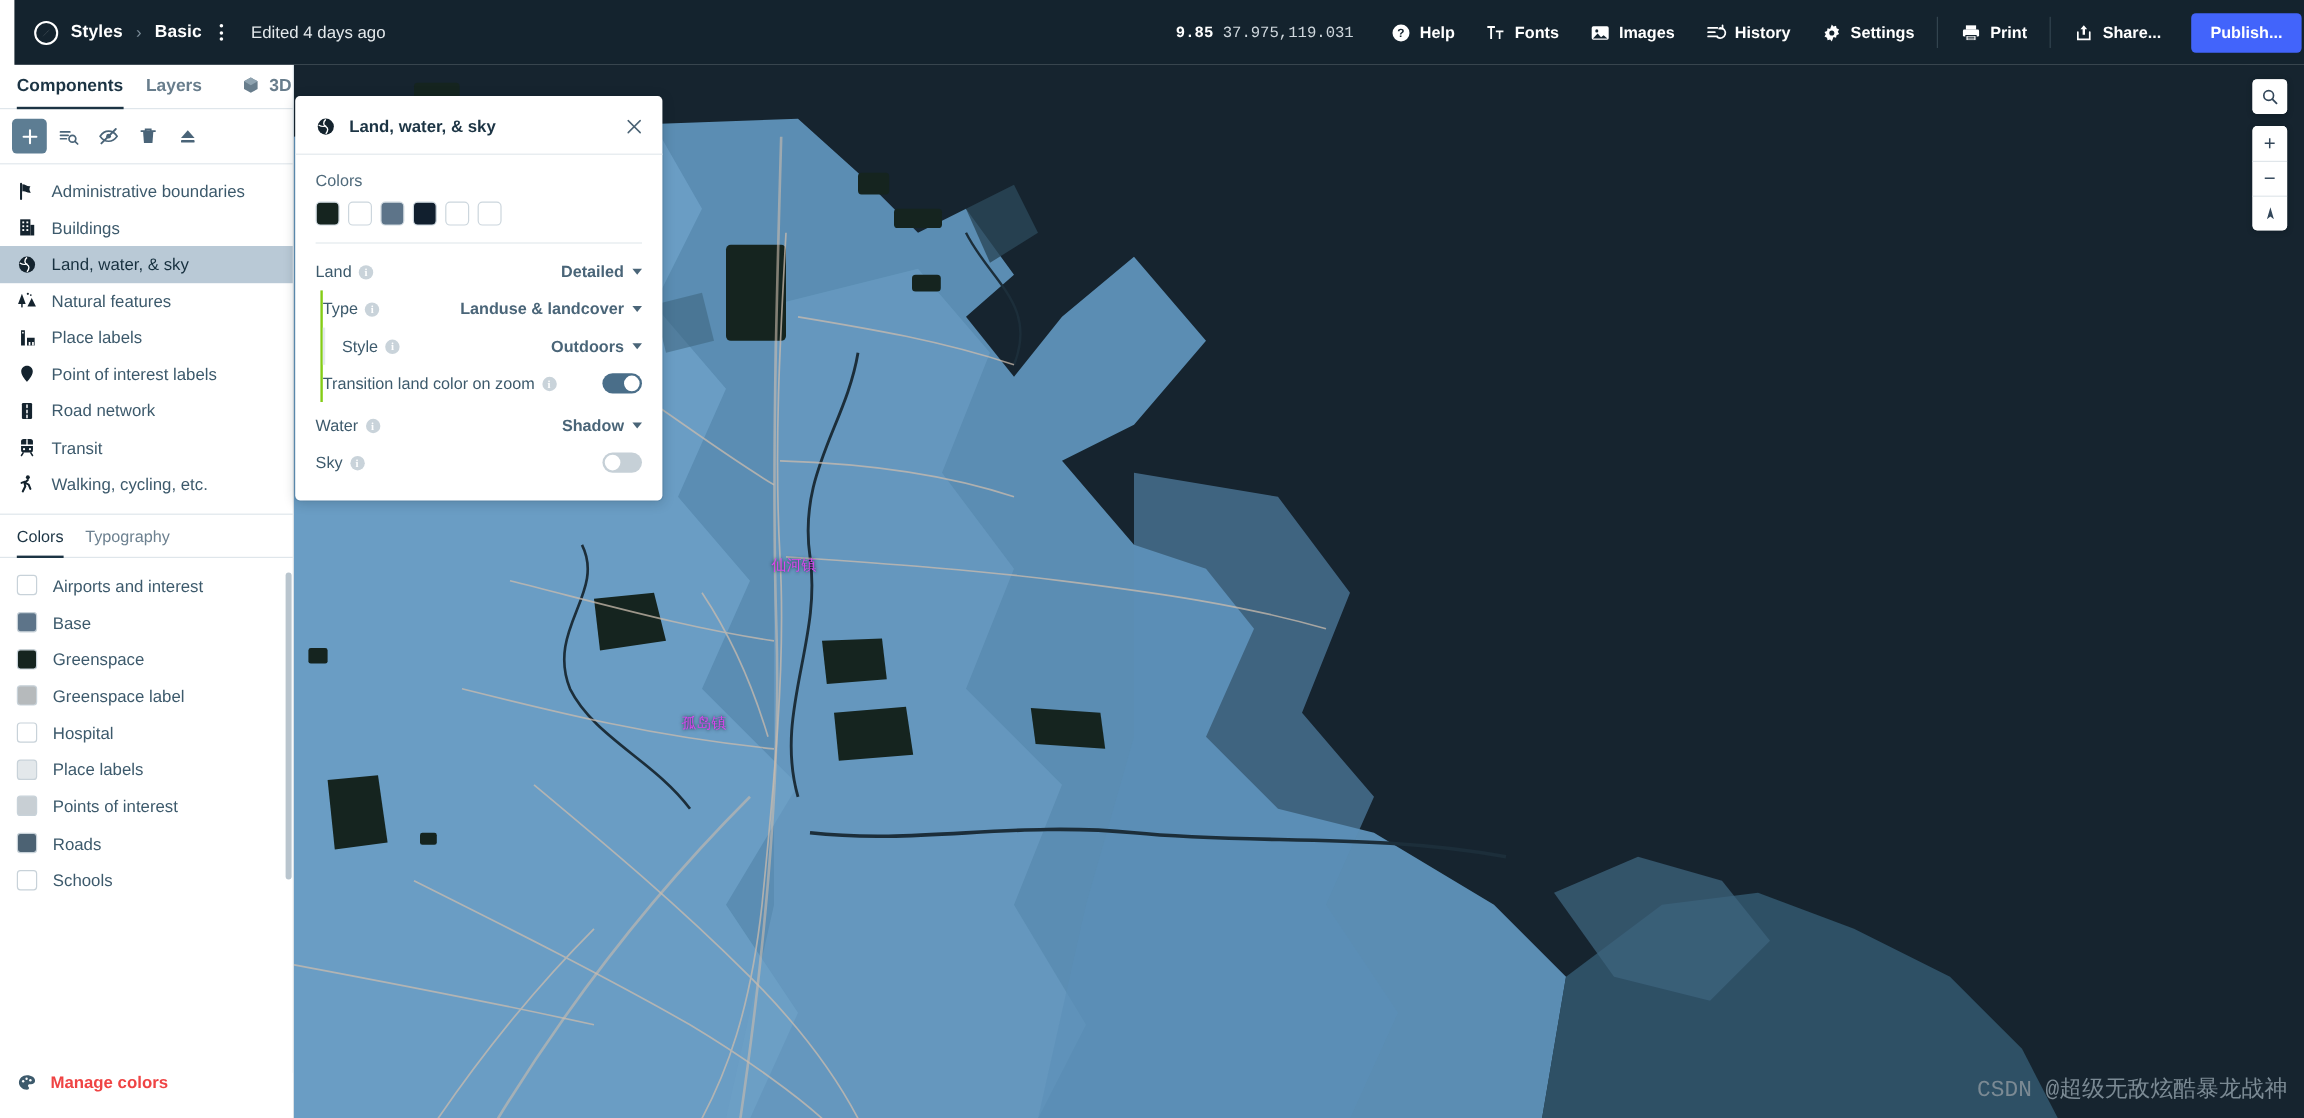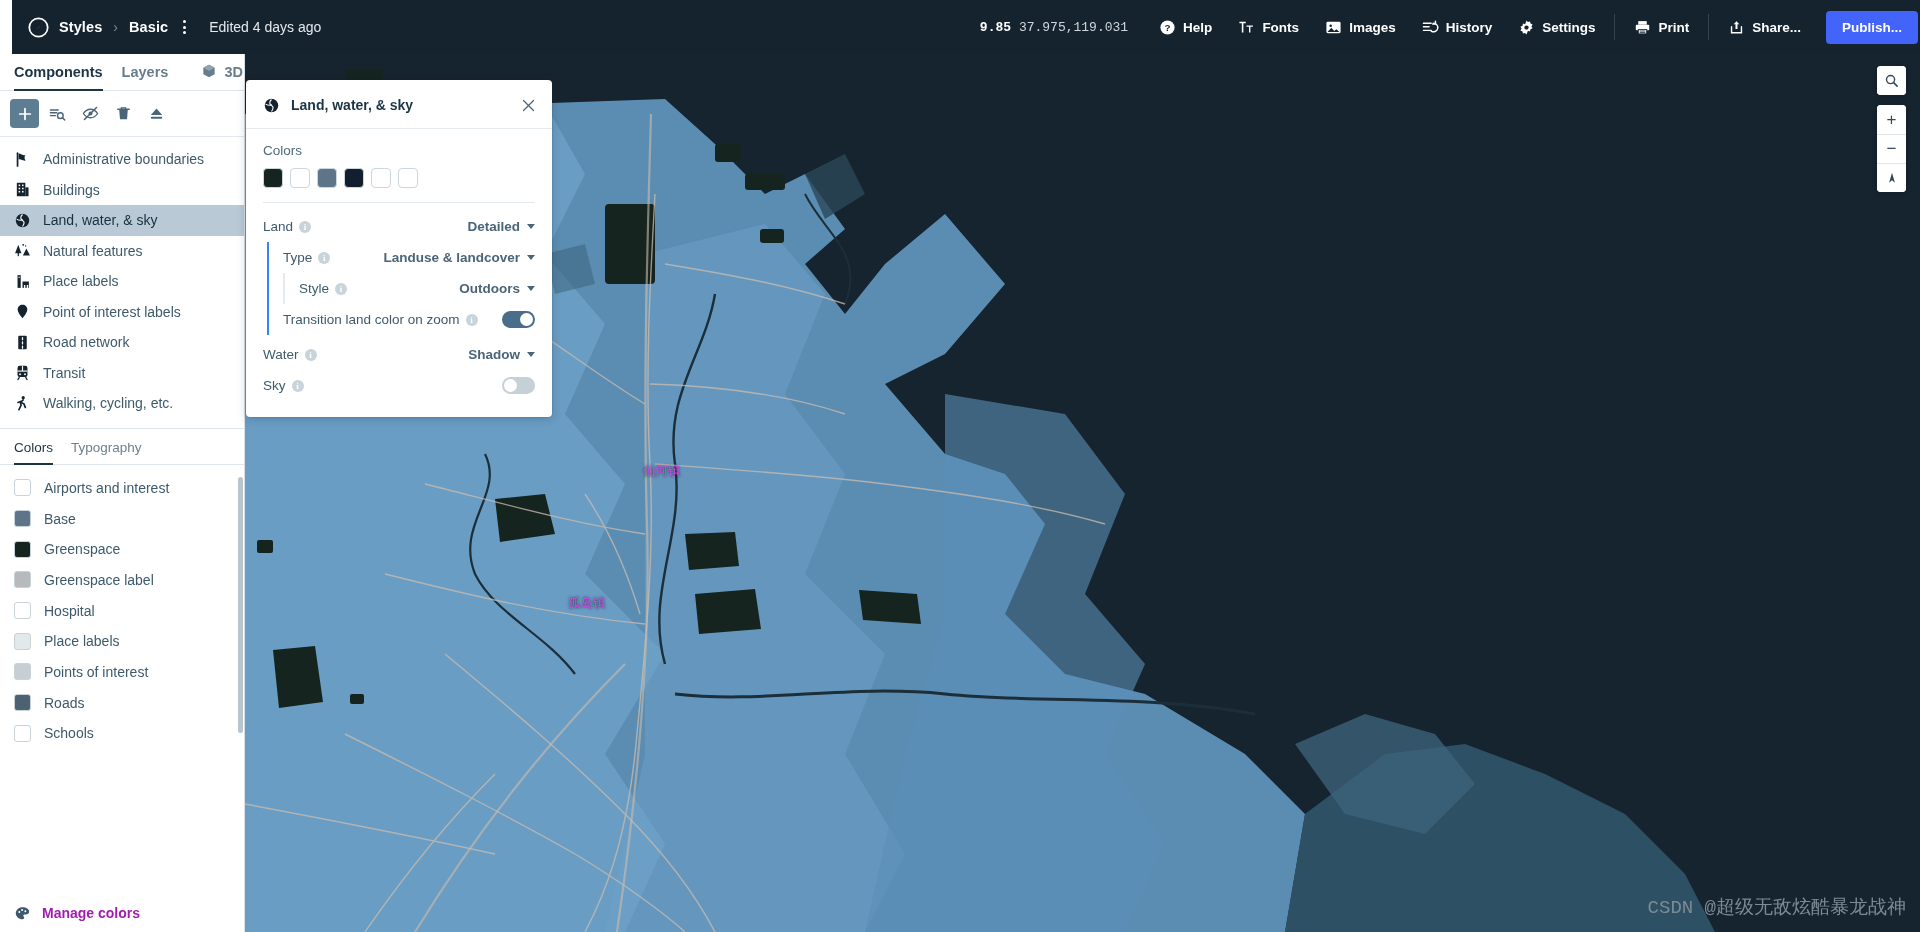--- a/index.html
+++ b/index.html
@@ -111,23 +111,23 @@
   }
   .color-item {
     display: flex; align-items: center; gap: 13px; height: 30.7px;
     padding: 0 14px; font-size: 14px; color: #3d5a6c; cursor: pointer;
   }
   .swatch {
     width: 17px; height: 17px; border-radius: 3px;
     border: 1px solid #c8d2d9; flex: 0 0 auto;
   }
   .manage-colors {
-    flex: 0 0 auto; display: flex; align-items: center; gap: 11px;
+    flex: 0 0 auto; display: flex; align-items: flex-start; gap: 11px;
     height: 38px; padding: 0 14px; font-size: 14px; font-weight: bold;
-    color: #a21caf; cursor: pointer; background: #fff;
+    color: #ef4444; cursor: pointer; background: #fff;
   }
   
   .scroll-rail {
     position: absolute; right: 1px; top: 48px; width: 5px; height: 256px;
     background: #b9c5ce; border-radius: 3px;
   }
 
   
   .panel {
     position: absolute; top: 80px; left: 246px; width: 306px;
@@ -164,21 +164,21 @@
     display: flex; align-items: center; gap: 7px; cursor: pointer;
   }
   .caret { width: 0; height: 0; border-left: 4px solid transparent;
            border-right: 4px solid transparent; border-top: 5px solid #4a6578; }
   .info {
     width: 12px; height: 12px; border-radius: 50%; background: #c9d3da;
     color: #fff; font-size: 9px; font-weight: bold; line-height: 12px;
     text-align: center; font-family: "Liberation Serif", serif; cursor: pointer;
     flex: 0 0 auto;
   }
-  .indent1 { padding-left: 14px; border-left: 2px solid #3b82f6; margin-left: 4px; }
+  .indent1 { padding-left: 0; border-left: 2px solid #84cc16; margin-left: 4px; }
   .indent2 { padding-left: 14px; border-left: 2px solid #e3e9ed; margin-left: 18px; }
   .toggle {
     width: 33px; height: 17px; border-radius: 9px; background: #c6d0d7;
     position: relative; cursor: pointer; flex: 0 0 auto;
   }
   .toggle.on { background: #4a6e89; }
   .toggle i {
     position: absolute; top: 2px; left: 2px; width: 13px; height: 13px;
     border-radius: 50%; background: #fff; display: block;
   }

